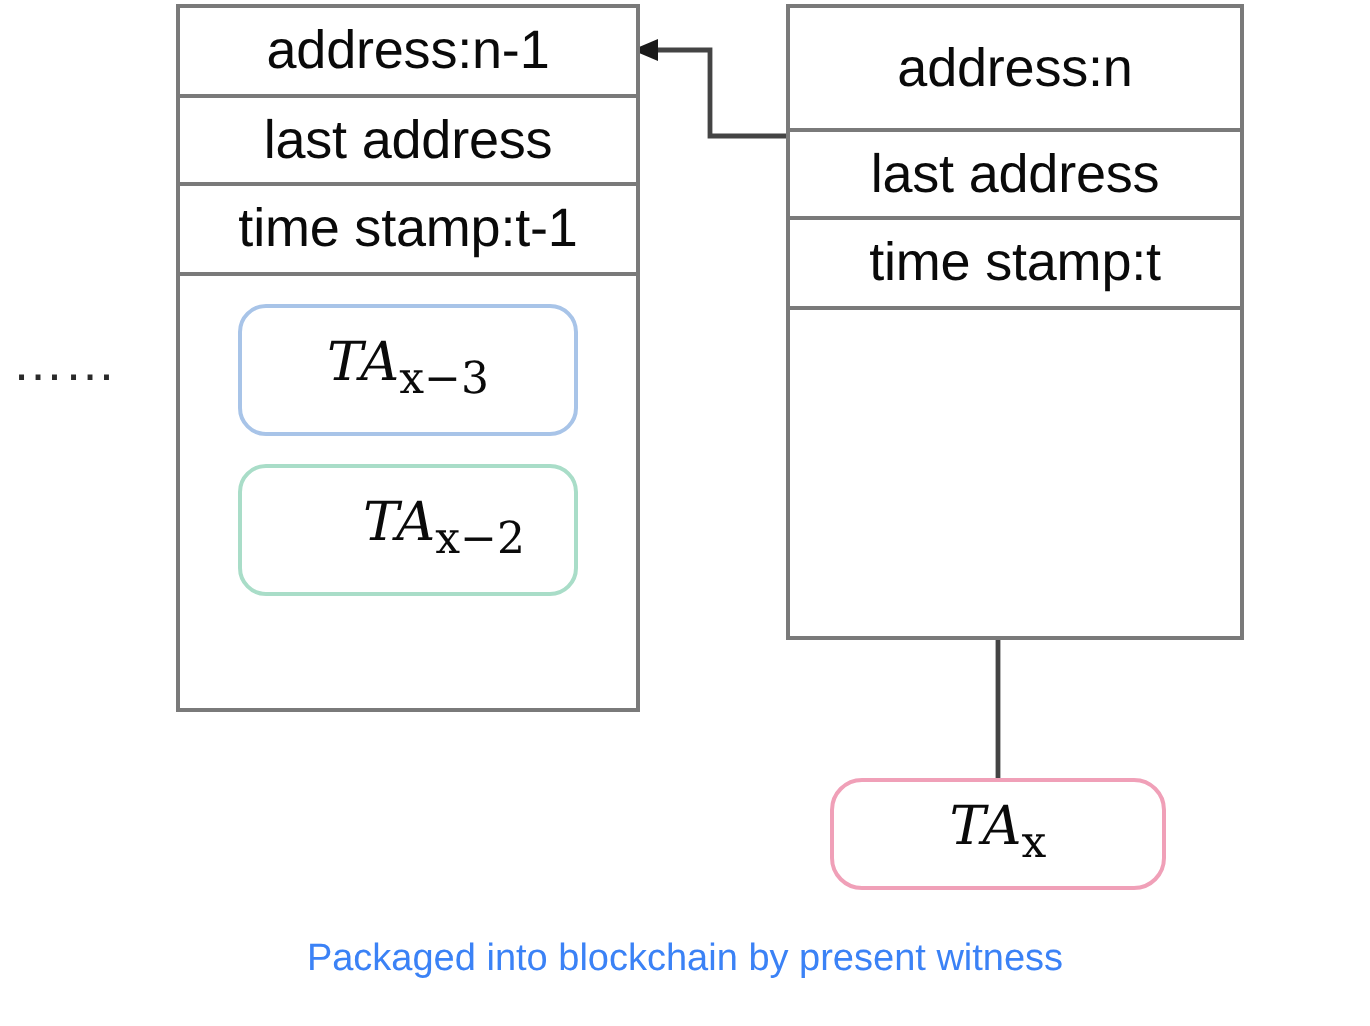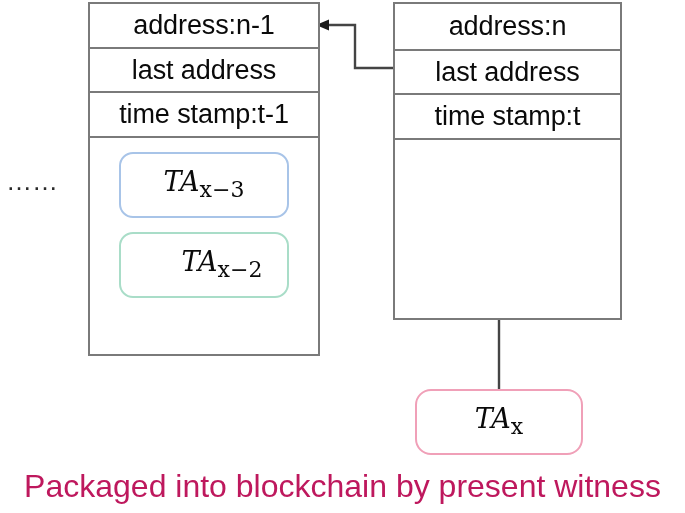--- a/index.html
+++ b/index.html
@@ -97,23 +97,23 @@
     color: #2a2a2a;
     letter-spacing: 0px;
   }
 
   
   .caption {
     position: absolute;
     left: 0;
     width: 685px;
     text-align: center;
-    font-size: 32px;
+    font-size: 19px;
     line-height: 1;
-    color: #be185d;
+    color: #3b82f6;
     white-space: nowrap;
   }
 
   
   svg.connectors {
     position: absolute;
     left: 0; top: 0;
     width: 685px;
     height: 513px;
     overflow: visible;
@@ -157,32 +157,32 @@
       </div>
       <div class="ta" style="width:170px; height:66px; border-color:#a9ddc8;padding-left:36px;">
         <span class="ta-label">
           <span>TA</span><span class="sub"><span class="op">x</span><span class="op">−</span><span class="op">2</span></span>
         </span>
       </div>
     </div>
   </div>
 
   <div class="block" style="left:393px; top:2px; width:229px; height:318px;">
-    <div class="block-row" style="height:47px;">
+    <div class="block-row" style="height:62px;">
       <span>address:n</span>
     </div>
     <div class="block-row" style="height:44px;">
       <span>last address</span>
     </div>
     <div class="block-row" style="height:45px;">
       <span>time stamp:t</span>
     </div>
   </div>
 
-  <div class="ta-float" style="left:415px; top:389px; width:168px; height:66px; border-color:#f0a0b8;">
+  <div class="ta-float" style="left:415px; top:389px; width:168px; height:56px; border-color:#f0a0b8;">
     <span class="ta-label">
       <span>TA</span><span class="sub"><span class="op">x</span></span>
     </span>
   </div>
 
   <div class="caption" style="top:470px;">Packaged into blockchain by present witness</div>
 
 </div>
 
 </body></html>

